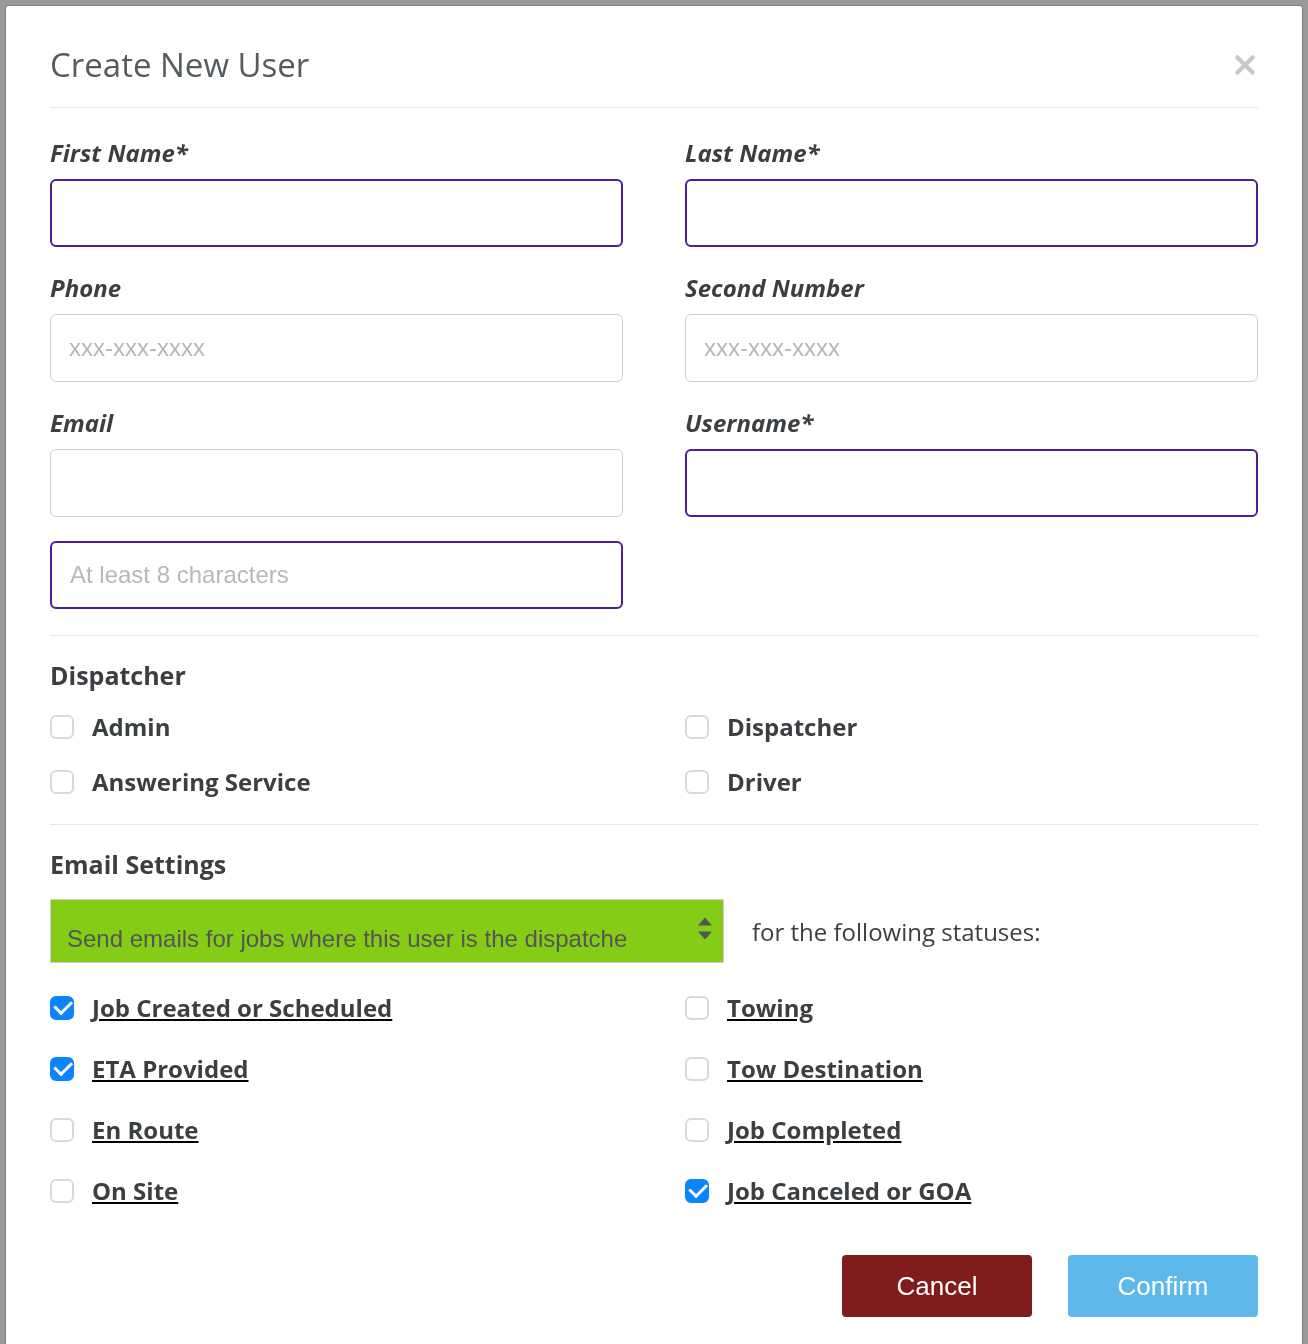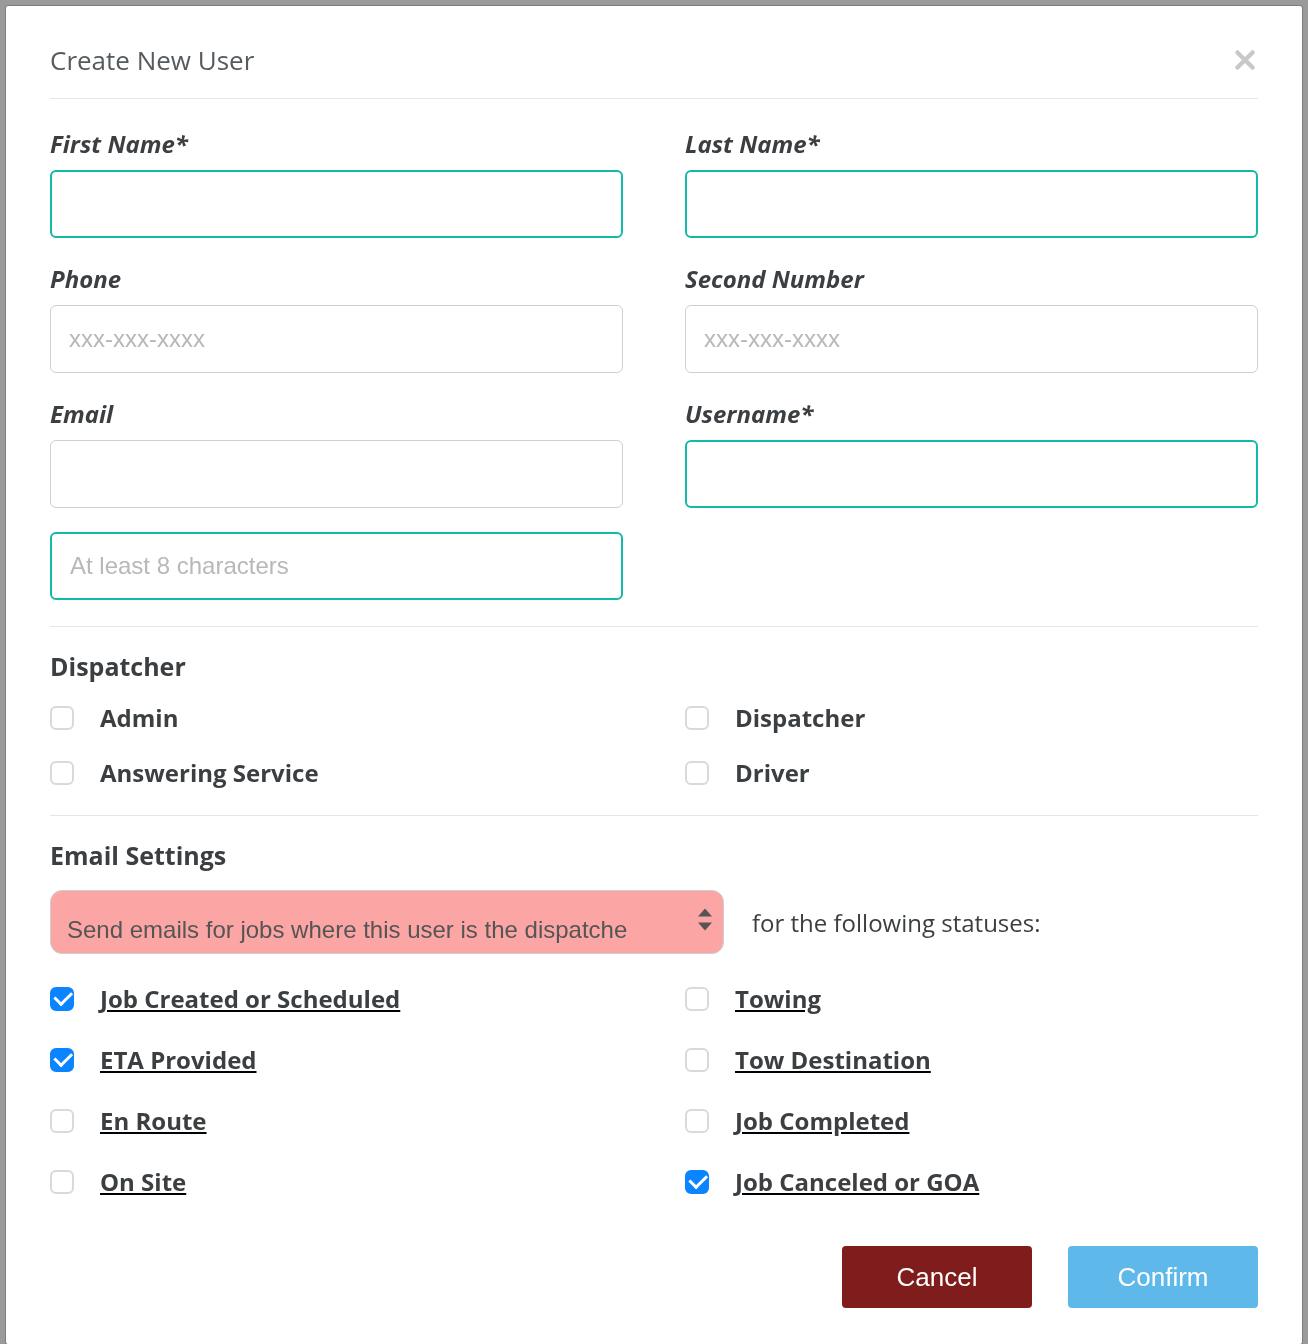--- a/index.html
+++ b/index.html
@@ -19,21 +19,21 @@
     padding:36px 44px 36px 44px;
     position:relative;
   }
   .modal-header {
     display:flex; align-items:center; justify-content:space-between;
     border-bottom:1px solid #e5e5e5;
     padding-bottom:20px;
     margin-bottom:28px;
   }
   .modal-title {
-    font-size:26px;
+    font-size:33px;
     font-weight:400;
     color:#555b5f;
   }
   .close-btn {
     cursor:pointer;
     color:#c8c8c8;
     line-height:1;
   }
   .close-btn svg { display:block; }
   .form-grid {
@@ -54,39 +54,39 @@
     width:100%;
     height:68px;
     border:1px solid #cfcfcf;
     border-radius:6px;
     font-size:24px;
     padding:0 18px;
     color:#555;
     outline:none;
   }
   .text-input.req {
-    border:2px solid #14b8a6;
+    border:2px solid #4c1d95;
   }
   .text-input::placeholder { color:#b8b8b8; }
   .section-divider {
     border:none; border-top:1px solid #e5e5e5;
     margin:26px 0 22px 0;
   }
   .section-title {
     font-size:25px; font-weight:700; color:#3b3f42;
     margin-bottom:18px;
   }
   .perm-grid {
     display:grid;
     grid-template-columns: 1fr 1fr;
     column-gap:62px;
     row-gap:22px;
     margin-bottom:8px;
   }
-  .check-row { display:flex; align-items:center; gap:26px; }
+  .check-row { display:flex; align-items:center; gap:18px; }
   .checkbox {
     width:24px; height:24px; border-radius:6px;
     border:2px solid #d9d9d9;
     flex:0 0 24px;
     cursor:pointer;
     display:flex; align-items:center; justify-content:center;
   }
   .checkbox.checked {
     background:#0a84ff;
     border-color:#0a84ff;
@@ -106,25 +106,25 @@
     margin-bottom:28px;
   }
   .select-wrap {
     position:relative;
     width:674px;
   }
   .select-input {
     width:100%;
     height:64px;
     border:1px solid #cfcfcf;
-    border-radius:12px;
+    border-radius:0;
     font-size:24px;
     padding:16px 42px 0 16px;
     color:#555;
-    background:#fca5a5;
+    background:#84cc16;
     appearance:none; -webkit-appearance:none;
     outline:none;
     white-space:nowrap; overflow:hidden; text-overflow:clip;
   }
   .select-arrows {
     position:absolute; right:12px; top:50%; transform:translateY(-50%);
     pointer-events:none;
     color:#555;
   }
   .email-suffix {

